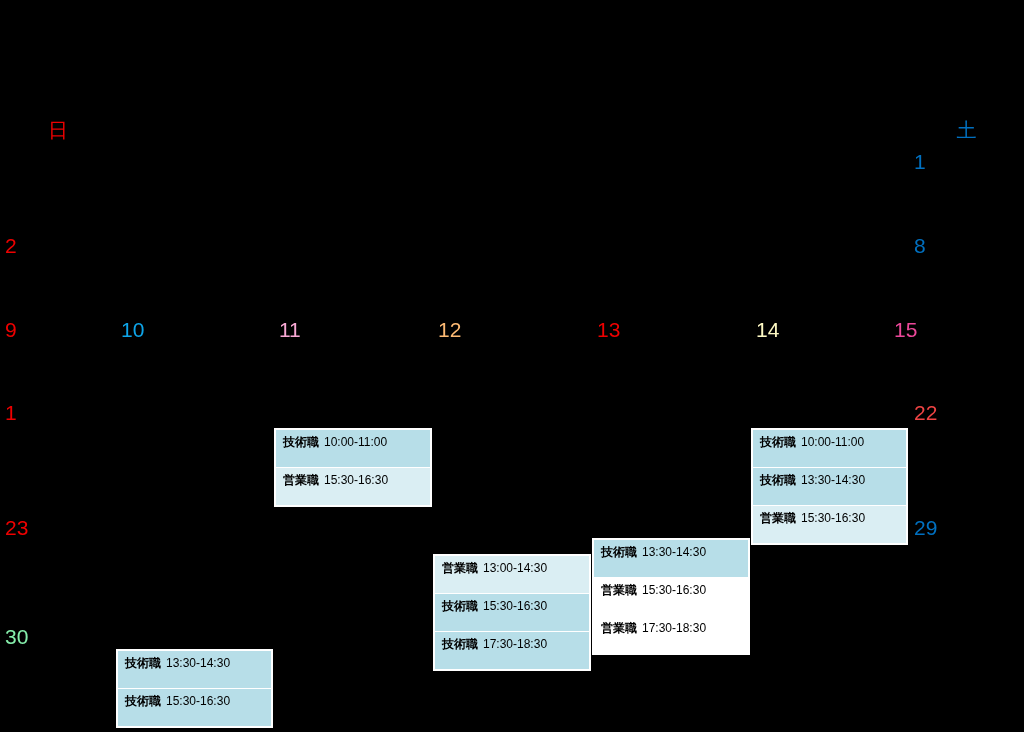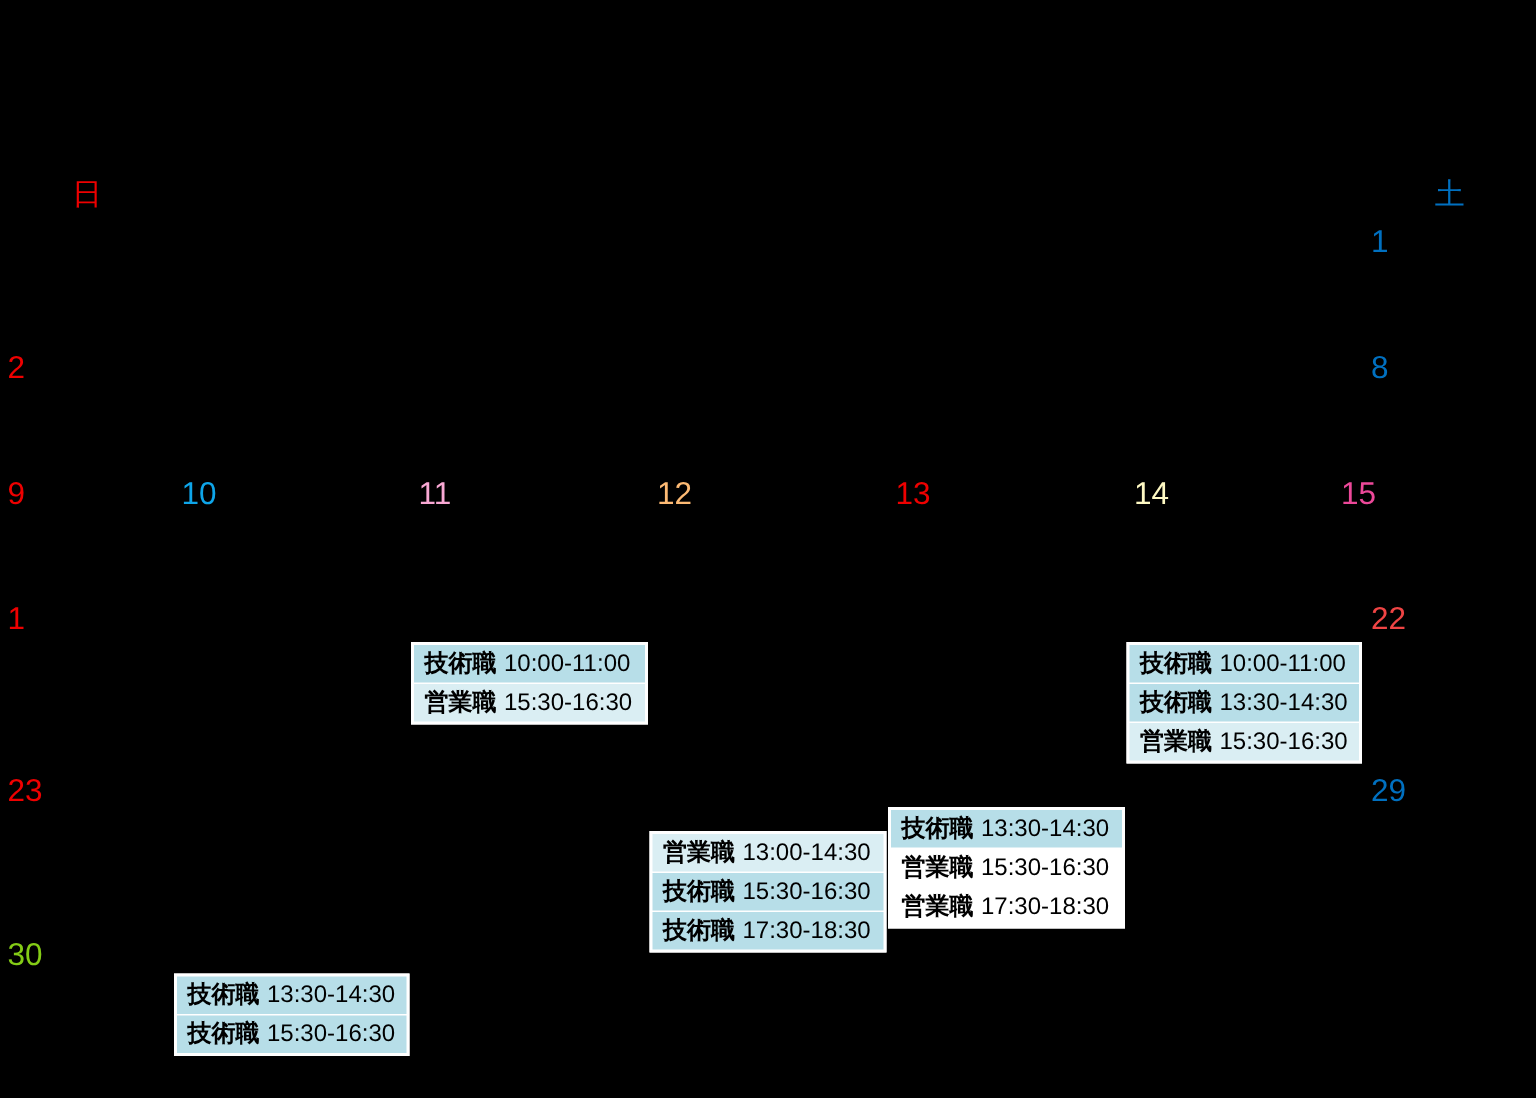--- a/index.html
+++ b/index.html
@@ -33,26 +33,26 @@
   .event-group {
     position: absolute;
     box-sizing: border-box;
     background: #ffffff;
     border: 2px solid #ffffff;
     display: flex;
     flex-direction: column;
     gap: 1px;
   }
   .event-slot {
-    height: 25px;
+    height: 37px;
     line-height: 25px;
     padding-left: 7px;
     white-space: nowrap;
     overflow: hidden;
-    font-size: 16px;
+    font-size: 12px;
     color: #000000;
   }
   .event-slot .job {
     font-weight: bold;
     margin-right: 5px;
   }
   .event-slot .time {
     font-weight: normal;
   }
 </style>
@@ -72,21 +72,21 @@
       <div class="date-label" style="left: 121px; top: 318px; color: #0ea5e9;">10</div>
       <div class="date-label" style="left: 279px; top: 318px; color: #f9a8d4;">11</div>
       <div class="date-label" style="left: 438px; top: 318px; color: #fdba74;">12</div>
       <div class="date-label" style="left: 597px; top: 318px; color: rgb(238, 0, 0);">13</div>
       <div class="date-label" style="left: 756px; top: 318px; color: #fef9c3;">14</div>
       <div class="date-label" style="left: 894px; top: 318px; color: #ec4899; text-align: right;">15</div>
       <div class="date-label" style="left: 5px; top: 401px; color: rgb(238, 0, 0);">1</div>
       <div class="date-label" style="left: 914px; top: 401px; color: #ef4444;">22</div>
       <div class="date-label" style="left: 5px; top: 516px; color: rgb(238, 0, 0);">23</div>
       <div class="date-label" style="left: 914px; top: 516px; color: rgb(0, 112, 192);">29</div>
-      <div class="date-label" style="left: 5px; top: 625px; color: #84cc16;">30</div>
+      <div class="date-label" style="left: 5px; top: 625px; color: #86efac;">30</div>
     </div>
   <div id="event-layer">
       <div class="event-group" style="left: 274px; top: 428px; width: 158px;">
         <div class="event-slot" style="background: rgb(183, 222, 232);"><span class="job">技術職</span><span class="time">10:00-11:00</span></div>
         <div class="event-slot" style="background: rgb(218, 238, 243);"><span class="job">営業職</span><span class="time">15:30-16:30</span></div>
       </div>
       <div class="event-group" style="left: 751px; top: 428px; width: 157px;">
         <div class="event-slot" style="background: rgb(183, 222, 232);"><span class="job">技術職</span><span class="time">10:00-11:00</span></div>
         <div class="event-slot" style="background: rgb(183, 222, 232);"><span class="job">技術職</span><span class="time">13:30-14:30</span></div>
         <div class="event-slot" style="background: rgb(218, 238, 243);"><span class="job">営業職</span><span class="time">15:30-16:30</span></div>

